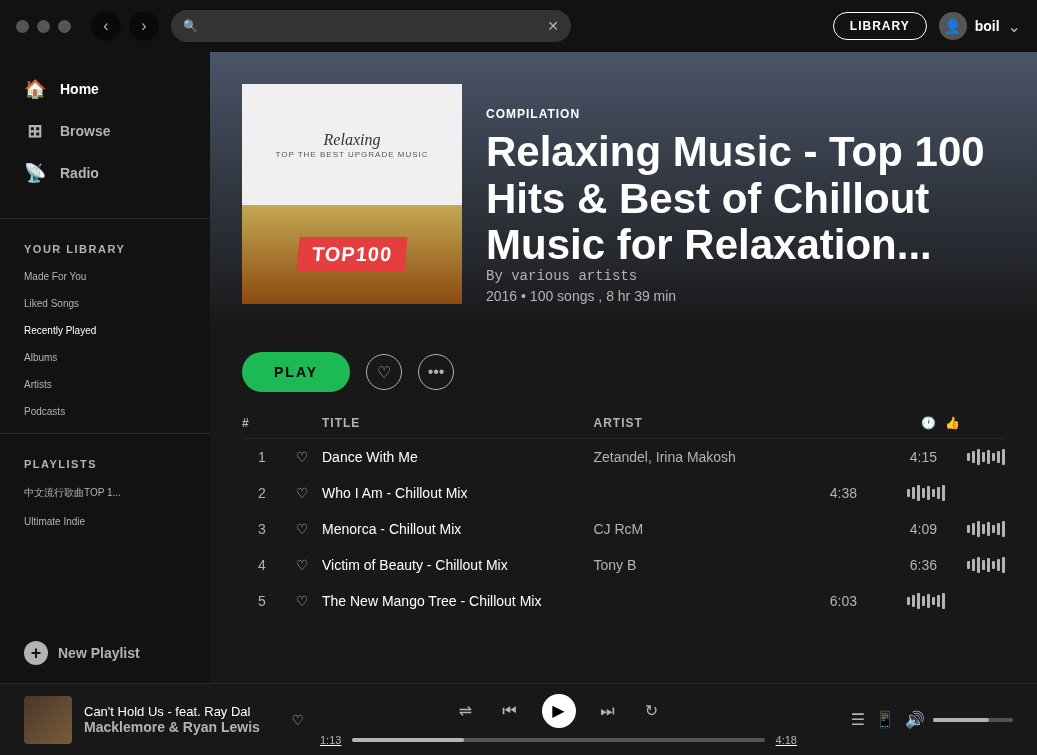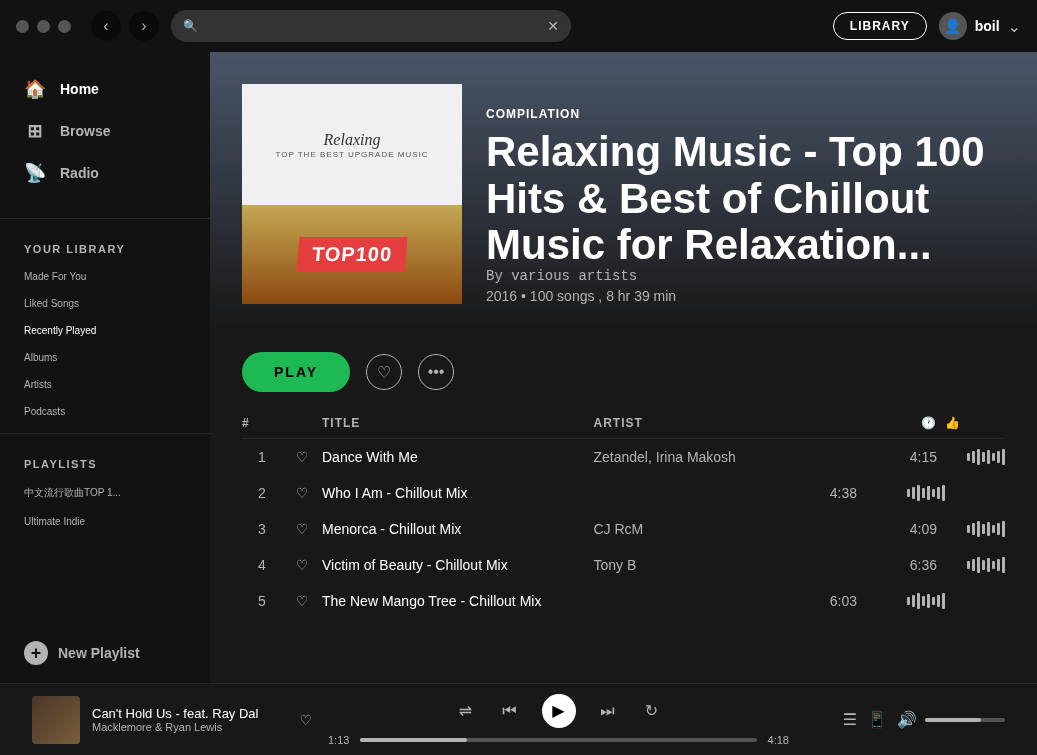--- a/index.html
+++ b/index.html
@@ -413,21 +413,21 @@
     }
 
     
     .bottom-player {
       width: 100%;
       height: 72px;
       background: #181818;
       border-top: 1px solid #282828;
       display: flex;
       align-items: center;
-      padding: 0 32px;
+      padding: 0 24px;
       gap: 16px;
       flex-shrink: 0;
     }
     .now-playing {
       display: flex;
       align-items: center;
       gap: 12px;
       width: 280px;
       flex-shrink: 0;
     }
@@ -455,22 +455,23 @@
     }
     .now-playing-title {
       font-size: 13px;
       color: #fff;
       font-weight: 500;
       white-space: nowrap;
       overflow: hidden;
       text-overflow: ellipsis;
     }
     .now-playing-artist {
-      font-size: 11px;
-      color: #b3b3b3;
+      font-size: 14px;
+      color: #b3b3b3;
+      font-weight: bold;
     }
     .now-playing-heart {
       color: #b3b3b3;
       font-size: 14px;
       cursor: pointer;
       flex-shrink: 0;
     }
 
     .player-controls {
       flex: 1;
@@ -502,20 +503,21 @@
       border-radius: 50%;
       background: #fff;
       color: #000;
       font-size: 16px;
     }
     .progress-area {
       display: flex;
       align-items: center;
       gap: 0;
       width: 100%;
+      text-decoration: underline;
     }
     .time-label {
       font-size: 11px;
       color: #b3b3b3;
       min-width: 32px;
     }
     .time-label.right { text-align: right; }
     .progress-bar {
       flex: 1;
       height: 4px;

